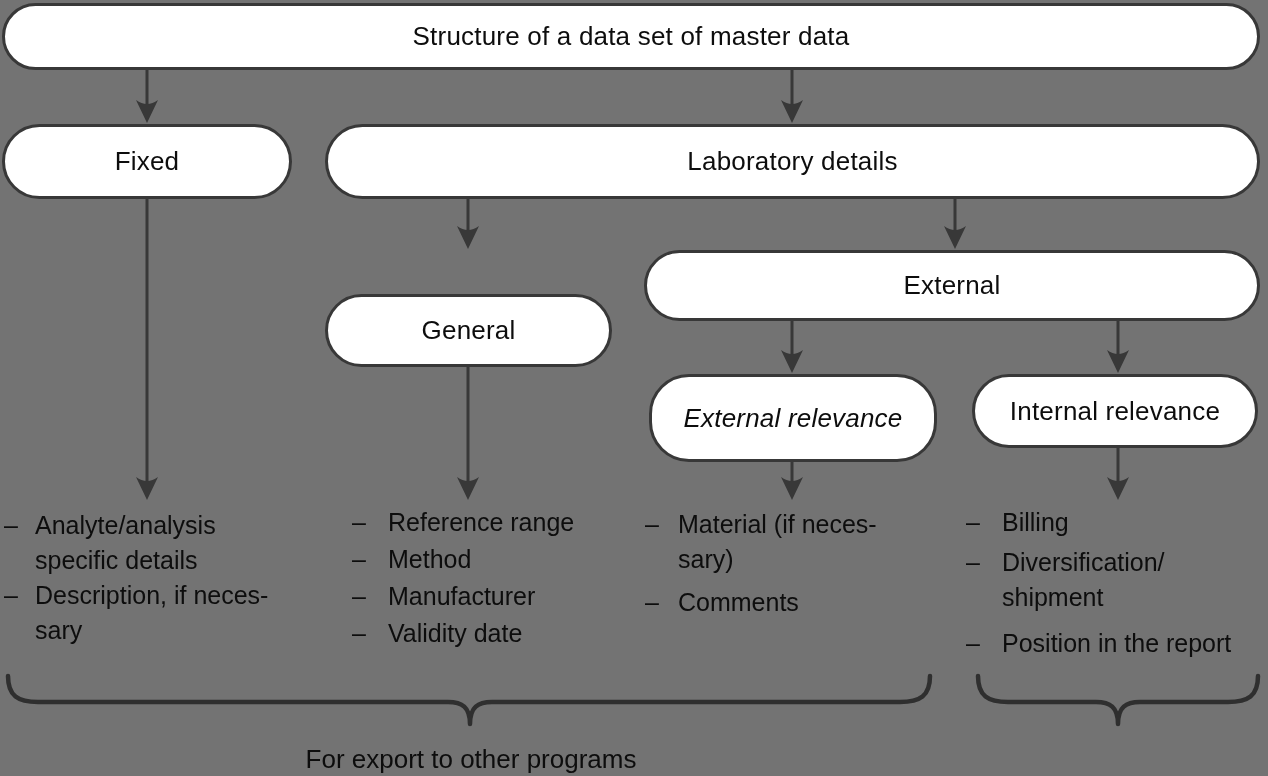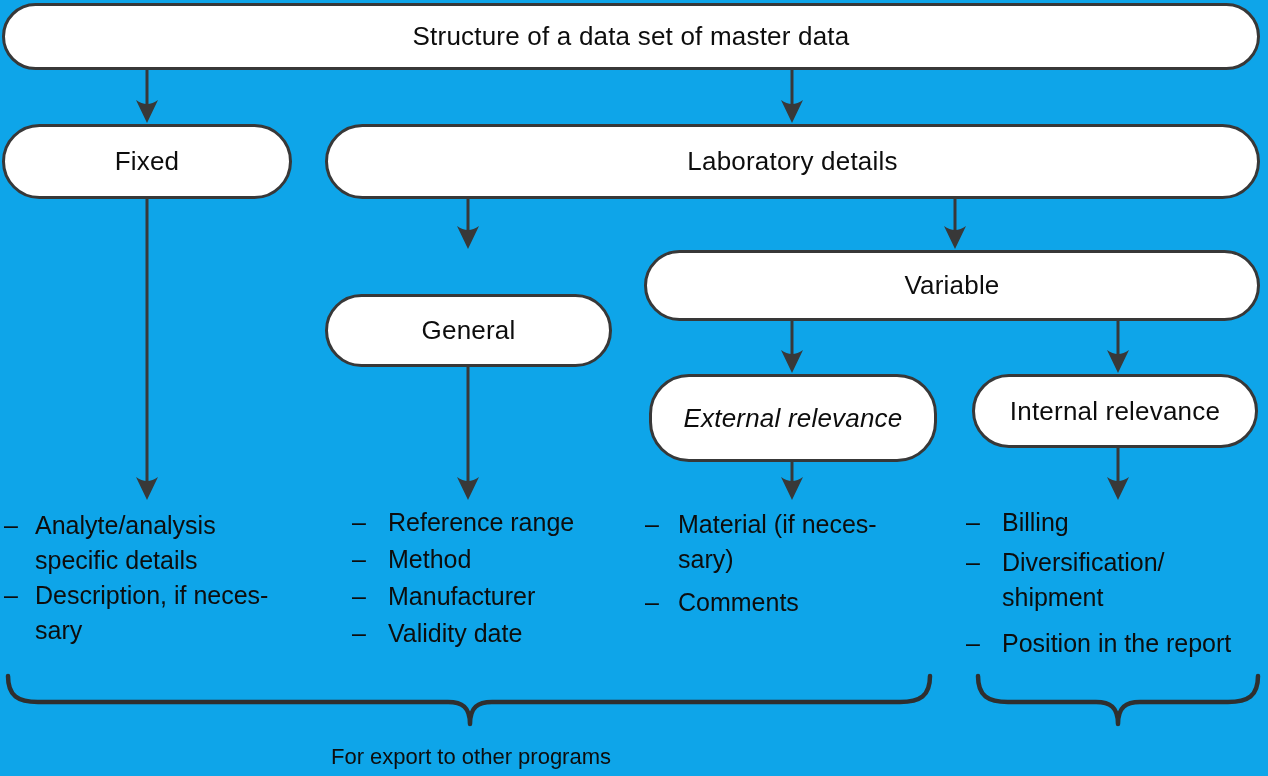--- a/index.html
+++ b/index.html
@@ -1,20 +1,20 @@
 <!DOCTYPE html>
 <html><head>
 <meta charset="utf-8">
 <style>
   html,body{margin:0;padding:0;background:#ffffff;}
   .diagram{
     position:relative;
     width:1268px;
     height:776px;
-    background:#0ea5e9;
+    background:#737373;
     font-family:"Liberation Sans", sans-serif;
     color:#0d0d0d;
     overflow:hidden;
   }
   .connectors{
     position:absolute;
     left:0; top:0;
     width:1268px; height:776px;
   }
   .node{
@@ -58,21 +58,21 @@
   .l-internal .dash{width:36px;}
 
   .l-general  .item + .item{margin-top:2px;}
   .l-external .item + .item{margin-top:8px;}
   .l-internal .item + .item{margin-top:5px;}
   .l-internal .item.spaced{margin-top:11px;}
 
   .caption{
     position:absolute;
     top:744px;
-    font-size:22px;
+    font-size:26px;
     white-space:nowrap;
     transform:translateX(-50%);
   }
   .c-export  {left:471px;}
   .c-internal{left:1118px;margin-top:33px;}
 
   .arrow-line{stroke:#383838; stroke-width:3; fill:none;}
   .arrow-head{fill:#383838; stroke:none;}
   .brace{stroke:#2f2f2f; stroke-width:4.5; fill:none; stroke-linecap:round; stroke-linejoin:round;}
 </style>
@@ -148,21 +148,21 @@
 
   <div class="node n-lab">
     <span>Laboratory details</span>
   </div>
 
   <div class="node n-general">
     <span>General</span>
   </div>
 
   <div class="node n-variable">
-    <span>Variable</span>
+    <span>External</span>
   </div>
 
   <div class="node n-external">
     <span>External relevance</span>
   </div>
 
   <div class="node n-internal">
     <span>Internal relevance</span>
   </div>
 

